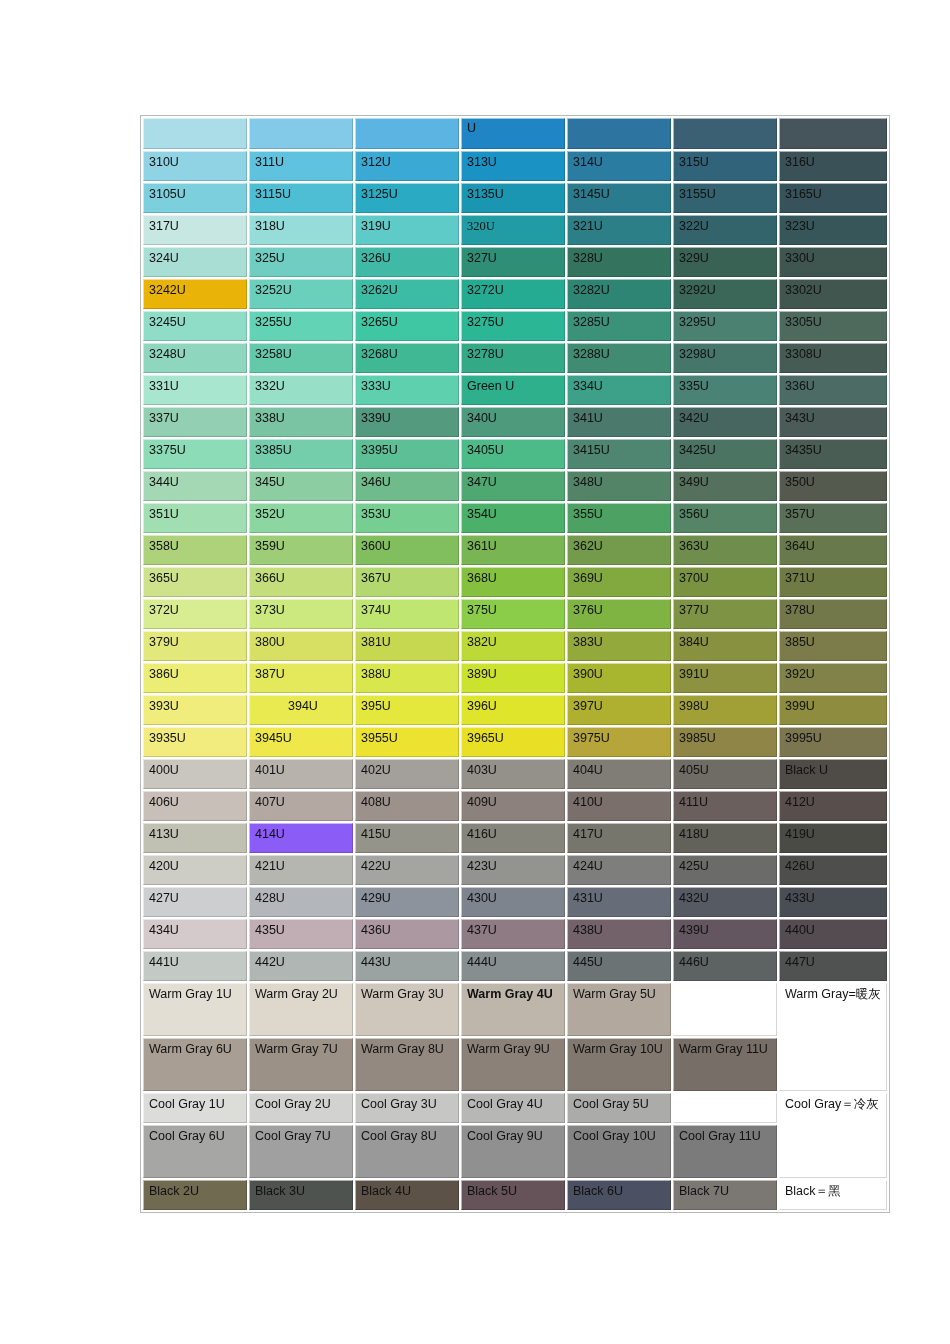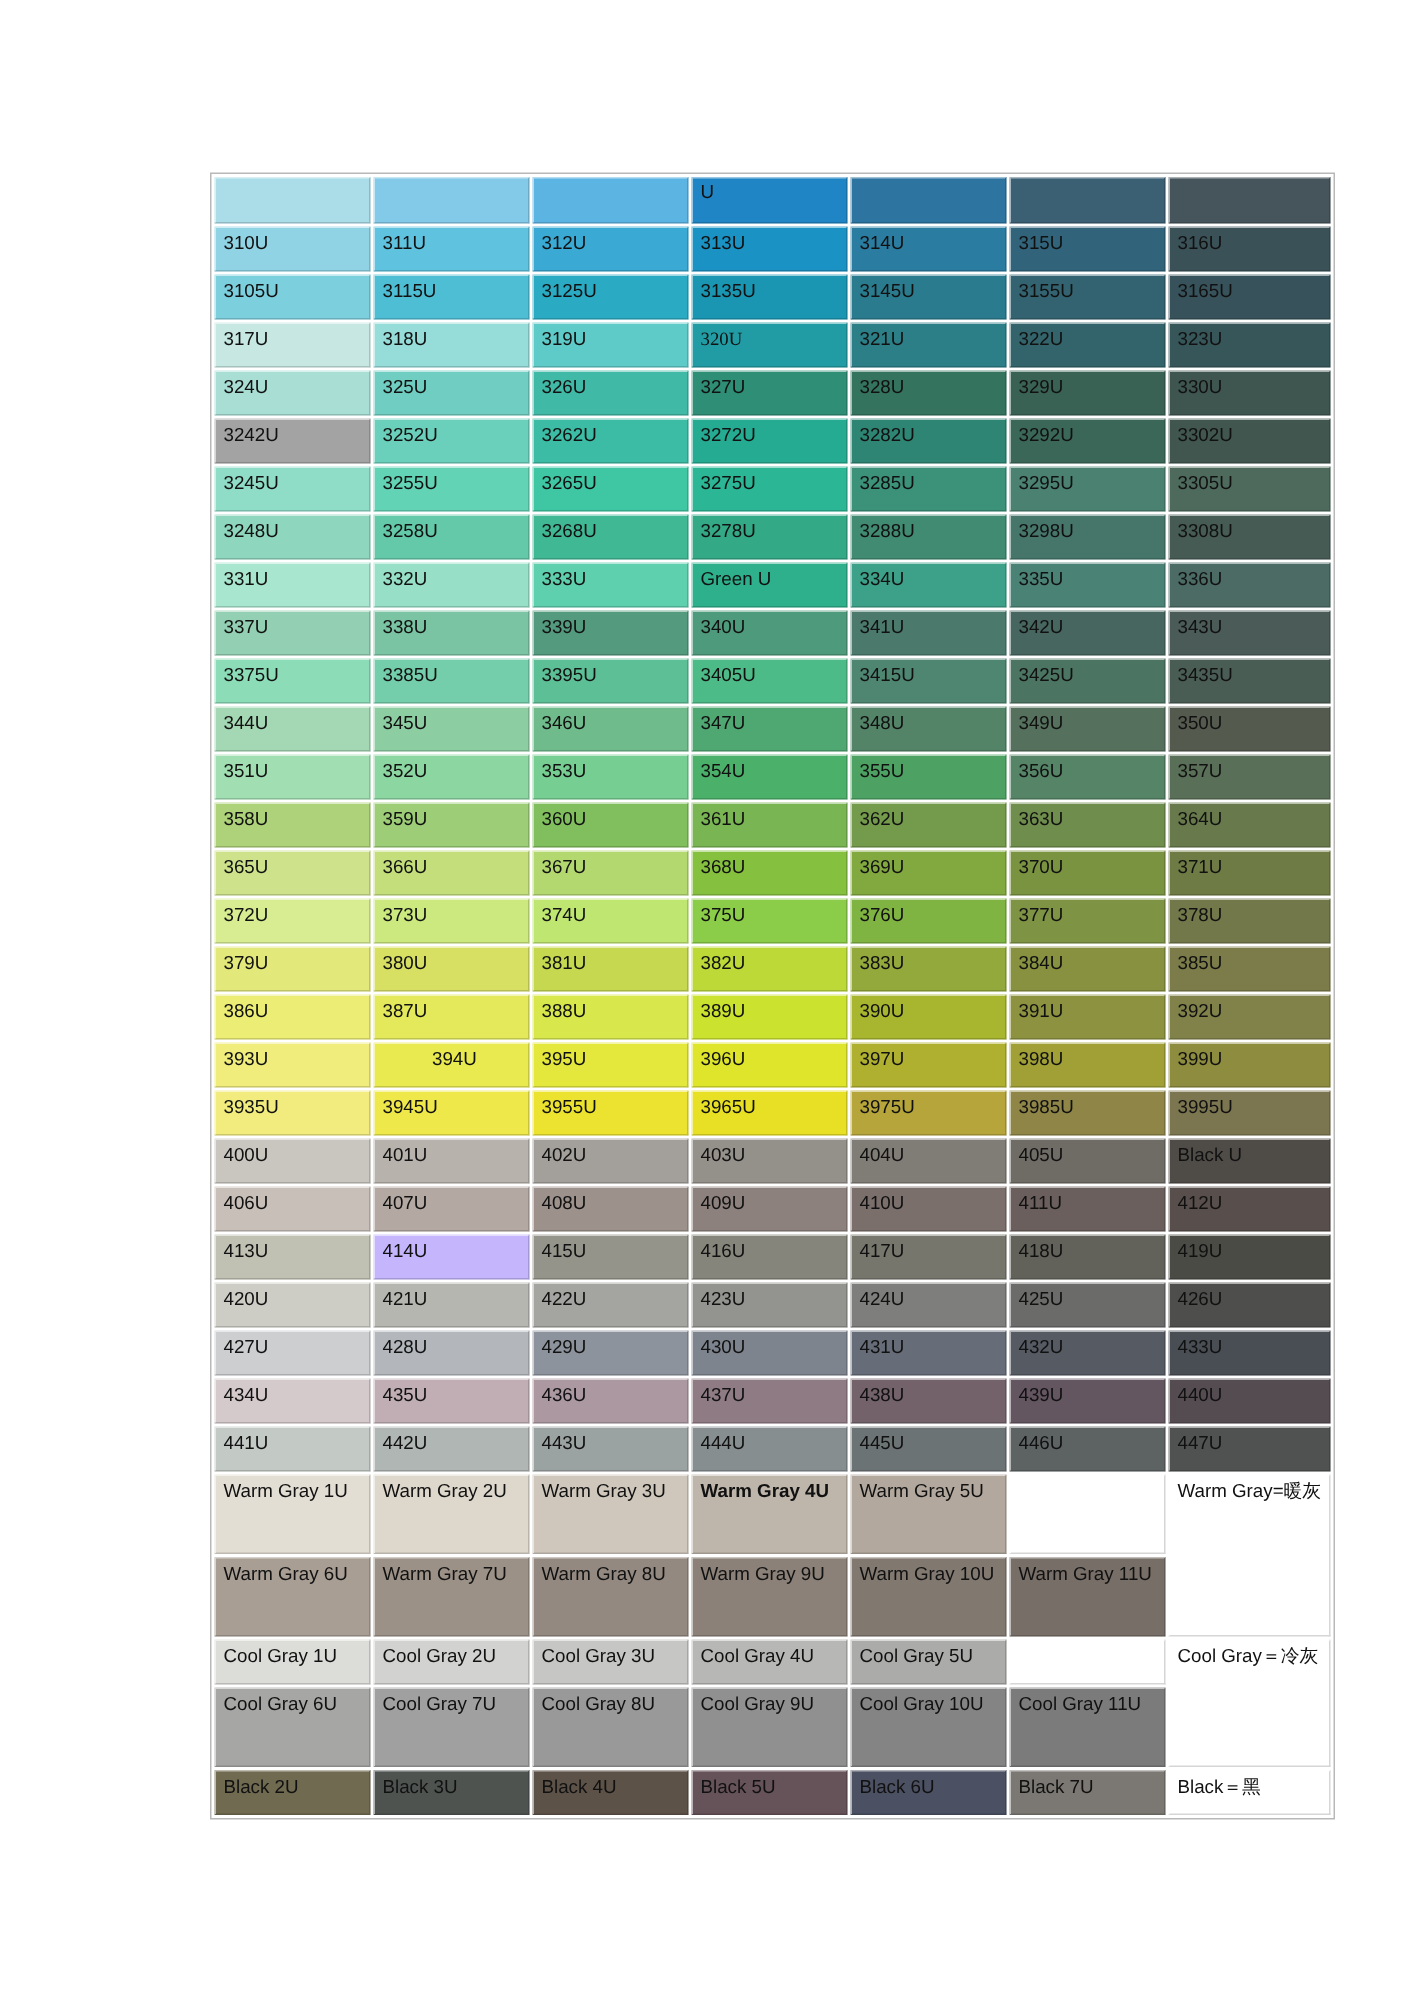--- a/index.html
+++ b/index.html
@@ -110,21 +110,21 @@
         <tr class="std-row">
           <td class="c1" style="background: rgb(169, 222, 213);">324U</td>
           <td class="c2" style="background: rgb(111, 205, 193);">325U</td>
           <td class="c3" style="background: rgb(65, 185, 167);">326U</td>
           <td class="c4" style="background: rgb(46, 142, 118);">327U</td>
           <td class="c5" style="background: rgb(52, 116, 95);">328U</td>
           <td class="c6" style="background: rgb(58, 98, 84);">329U</td>
           <td class="c7" style="background: rgb(62, 85, 80);">330U</td>
         </tr>
         <tr class="std-row">
-          <td class="c1" style="background: #a3a3a3;">3242U</td>
+          <td class="c1" style="background: #eab308;">3242U</td>
           <td class="c2" style="background: rgb(107, 208, 187);">3252U</td>
           <td class="c3" style="background: rgb(60, 188, 164);">3262U</td>
           <td class="c4" style="background: rgb(37, 171, 146);">3272U</td>
           <td class="c5" style="background: rgb(47, 133, 116);">3282U</td>
           <td class="c6" style="background: rgb(59, 103, 89); margin-top: 22px;">3292U</td>
           <td class="c7" style="background: rgb(64, 86, 78);">3302U</td>
         </tr>
         <tr class="std-row">
           <td class="c1" style="background: rgb(144, 221, 199);">3245U</td>
           <td class="c2" style="background: rgb(99, 211, 181);">3255U</td>
@@ -264,21 +264,21 @@
           <td class="c1" style="background: rgb(200, 191, 184);">406U</td>
           <td class="c2" style="background: rgb(179, 168, 162);">407U</td>
           <td class="c3" style="background: rgb(157, 145, 140);">408U</td>
           <td class="c4" style="background: rgb(141, 129, 125);">409U</td>
           <td class="c5" style="background: rgb(122, 111, 107);">410U</td>
           <td class="c6" style="background: rgb(106, 95, 92);">411U</td>
           <td class="c7" style="background: rgb(88, 78, 76);">412U</td>
         </tr>
         <tr class="std-row">
           <td class="c1" style="background: rgb(192, 192, 179);">413U</td>
-          <td class="c2" style="background: #c4b5fd;">414U</td>
+          <td class="c2" style="background: #8b5cf6;">414U</td>
           <td class="c3" style="background: rgb(149, 148, 138);">415U</td>
           <td class="c4" style="background: rgb(134, 133, 123);">416U</td>
           <td class="c5" style="background: rgb(119, 118, 109);">417U</td>
           <td class="c6" style="background: rgb(98, 98, 91);">418U</td>
           <td class="c7" style="background: rgb(75, 75, 70);">419U</td>
         </tr>
         <tr class="std-row">
           <td class="c1" style="background: rgb(205, 205, 198);">420U</td>
           <td class="c2" style="background: rgb(182, 182, 177);">421U</td>
           <td class="c3" style="background: rgb(164, 164, 160);">422U</td>

